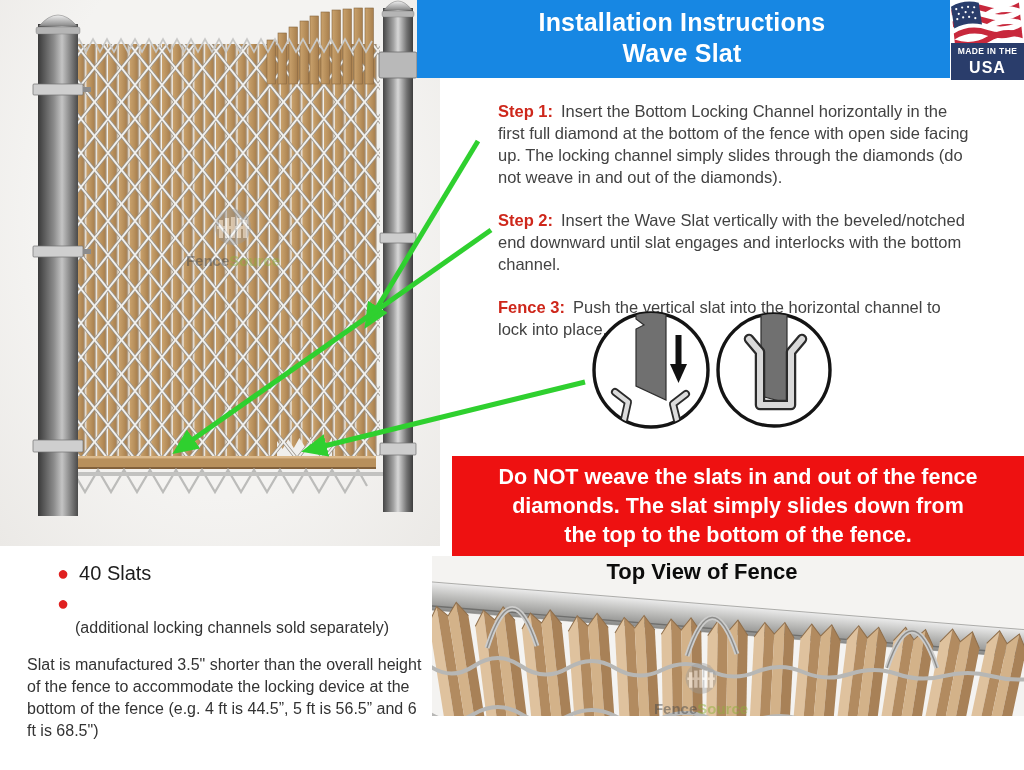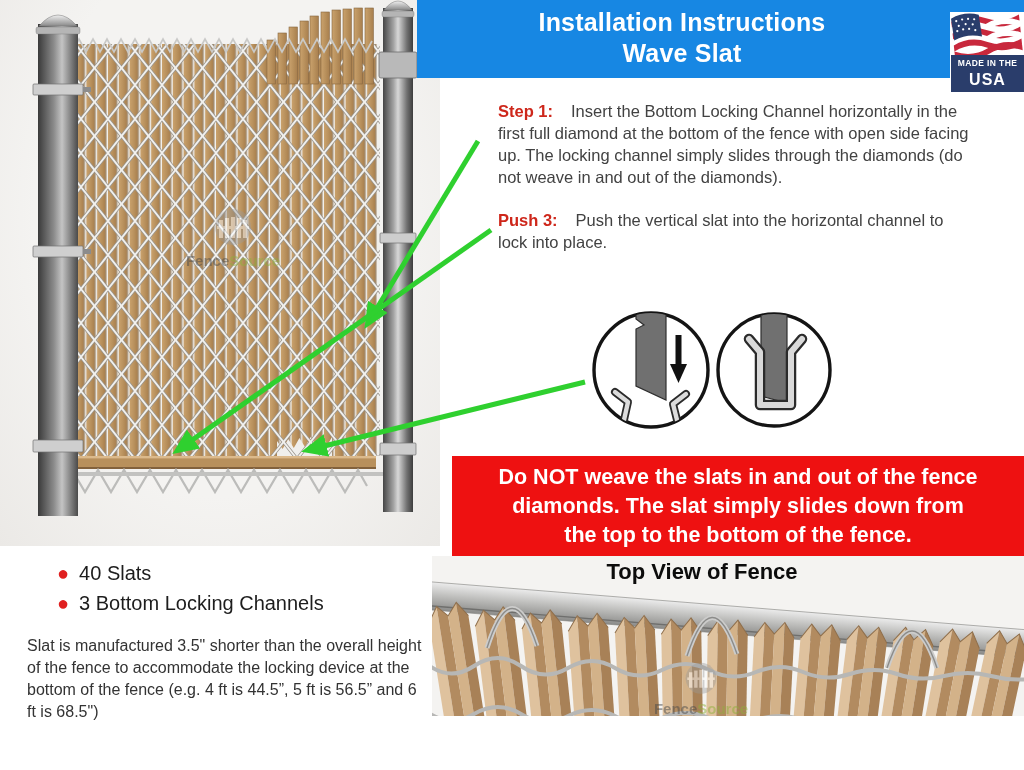--- a/index.html
+++ b/index.html
@@ -8,31 +8,31 @@
   .abs { position:absolute; }
 
   
   .photo-left { left:0; top:0; width:440px; height:546px;
     background:radial-gradient(ellipse at 50% 40%, #f4f3f1 60%, #ebe9e6 100%); }
 
   
   .header { left:417px; top:0; width:607px; height:78px; background:#1787e3; z-index:5; }
   .header-titles { position:absolute; left:0; top:7px; width:530px; text-align:center;
     color:#fff; font-weight:bold; font-size:25px; line-height:31px; letter-spacing:.2px; }
-  .usa-badge { position:absolute; right:0; top:12px; width:74px; height:80px; background:#fff; }
+  .usa-badge { position:absolute; right:0; top:0; width:74px; height:80px; background:#fff; }
   .usa-flag { position:absolute; left:1px; top:0; }
   .usa-navy { position:absolute; left:1px; bottom:0; width:73px; height:37px; background:#2a3d6b;
     color:#fff; text-align:center; }
   .usa-line1 { font-size:8.5px; font-weight:bold; letter-spacing:.4px; padding-top:3px; }
   .usa-line2 { font-size:16px; font-weight:bold; letter-spacing:1px; line-height:24px; }
 
   
   .steps { left:498px; top:100px; width:472px; z-index:5; }
   .step { font-size:16.5px; line-height:22px; color:#424242; margin-bottom:21px; }
-  .step-label { color:#ce271b; font-weight:bold; margin-right:18px; }
+  .step-label { color:#ce271b; font-weight:bold; margin-right:8px; }
 
   
   .warning { left:452px; top:456px; width:572px; height:100px; background:#ee1111;
     color:#fff; font-weight:bold; font-size:21.5px; line-height:29px; text-align:center;
     padding:7px 42px 0; z-index:5; }
 
   
   .box { left:27px; top:551px; width:404px; color:#2f2f2f; z-index:5; }
   .box-heading { font-size:22px; font-weight:bold; color:#111; }
   .box-list { list-style:none; margin-top:7px; }
@@ -200,21 +200,24 @@
       <div class="usa-line2">USA</div>
     </div>
   </div>
 </header>
 
 <section class="abs steps">
   <p class="step">
     <span class="step-label">Step 1:</span><span>Insert the Bottom Locking Channel horizontally in the first full diamond at the bottom of the fence with open side facing up. The locking channel simply slides through the diamonds (do not weave in and out of the diamonds).</span>
   </p>
   <p class="step">
-    <span class="step-label">Push 3:</span><span>Push the vertical slat into the horizontal channel to lock into place.</span>
+    <span class="step-label">Step 2:</span><span>Insert the Wave Slat vertically with the beveled/notched end downward until slat engages and interlocks with the bottom channel.</span>
+  </p>
+  <p class="step">
+    <span class="step-label">Fence 3:</span><span>Push the vertical slat into the horizontal channel to lock into place.</span>
   </p>
 </section>
 
 <svg class="abs overlay">
   <defs>
     <marker id="ah" markerWidth="5.2" markerHeight="4.6" refX="3.8" refY="2.3" orient="auto" markerUnits="strokeWidth">
       <path d="M0,0 L5.2,2.3 L0,4.6 Z" fill="#2fd02f"></path>
     </marker>
   </defs>
   <line x1="478" y1="141" x2="368" y2="323" stroke="#2fd02f" stroke-width="5" marker-end="url(#ah)"></line>
@@ -258,23 +261,23 @@
 <div class="abs warning">Do NOT weave the slats in and out of the fence diamonds. The slat simply slides down from the top to the bottom of the fence.</div>
 
 <section class="abs box">
   <ul class="box-list">
     <li class="box-item">
         <span class="dot">●</span>
         <span>40 Slats</span>
       </li>
     <li class="box-item">
         <span class="dot">●</span>
-        <span>3 Bottom Locking Channels</span>
       </li>
   </ul>
+  <div class="box-note">(additional locking channels sold separately)</div>
   <p class="box-desc">Slat is manufactured 3.5" shorter than the overall height of the fence to accommodate the locking device at the bottom of the fence (e.g. 4 ft is 44.5”, 5 ft is 56.5” and 6 ft is 68.5")</p>
 </section>
 
 <div class="abs topview">
   <svg width="592" height="214" viewBox="0 0 592 214">
     <defs>
       <linearGradient id="railG" x1="0" y1="0" x2="0" y2="1">
         <stop offset="0" stop-color="#ececec"></stop>
           <stop offset=".45" stop-color="#c0c0be"></stop>
           <stop offset="1" stop-color="#8b8b89"></stop>

